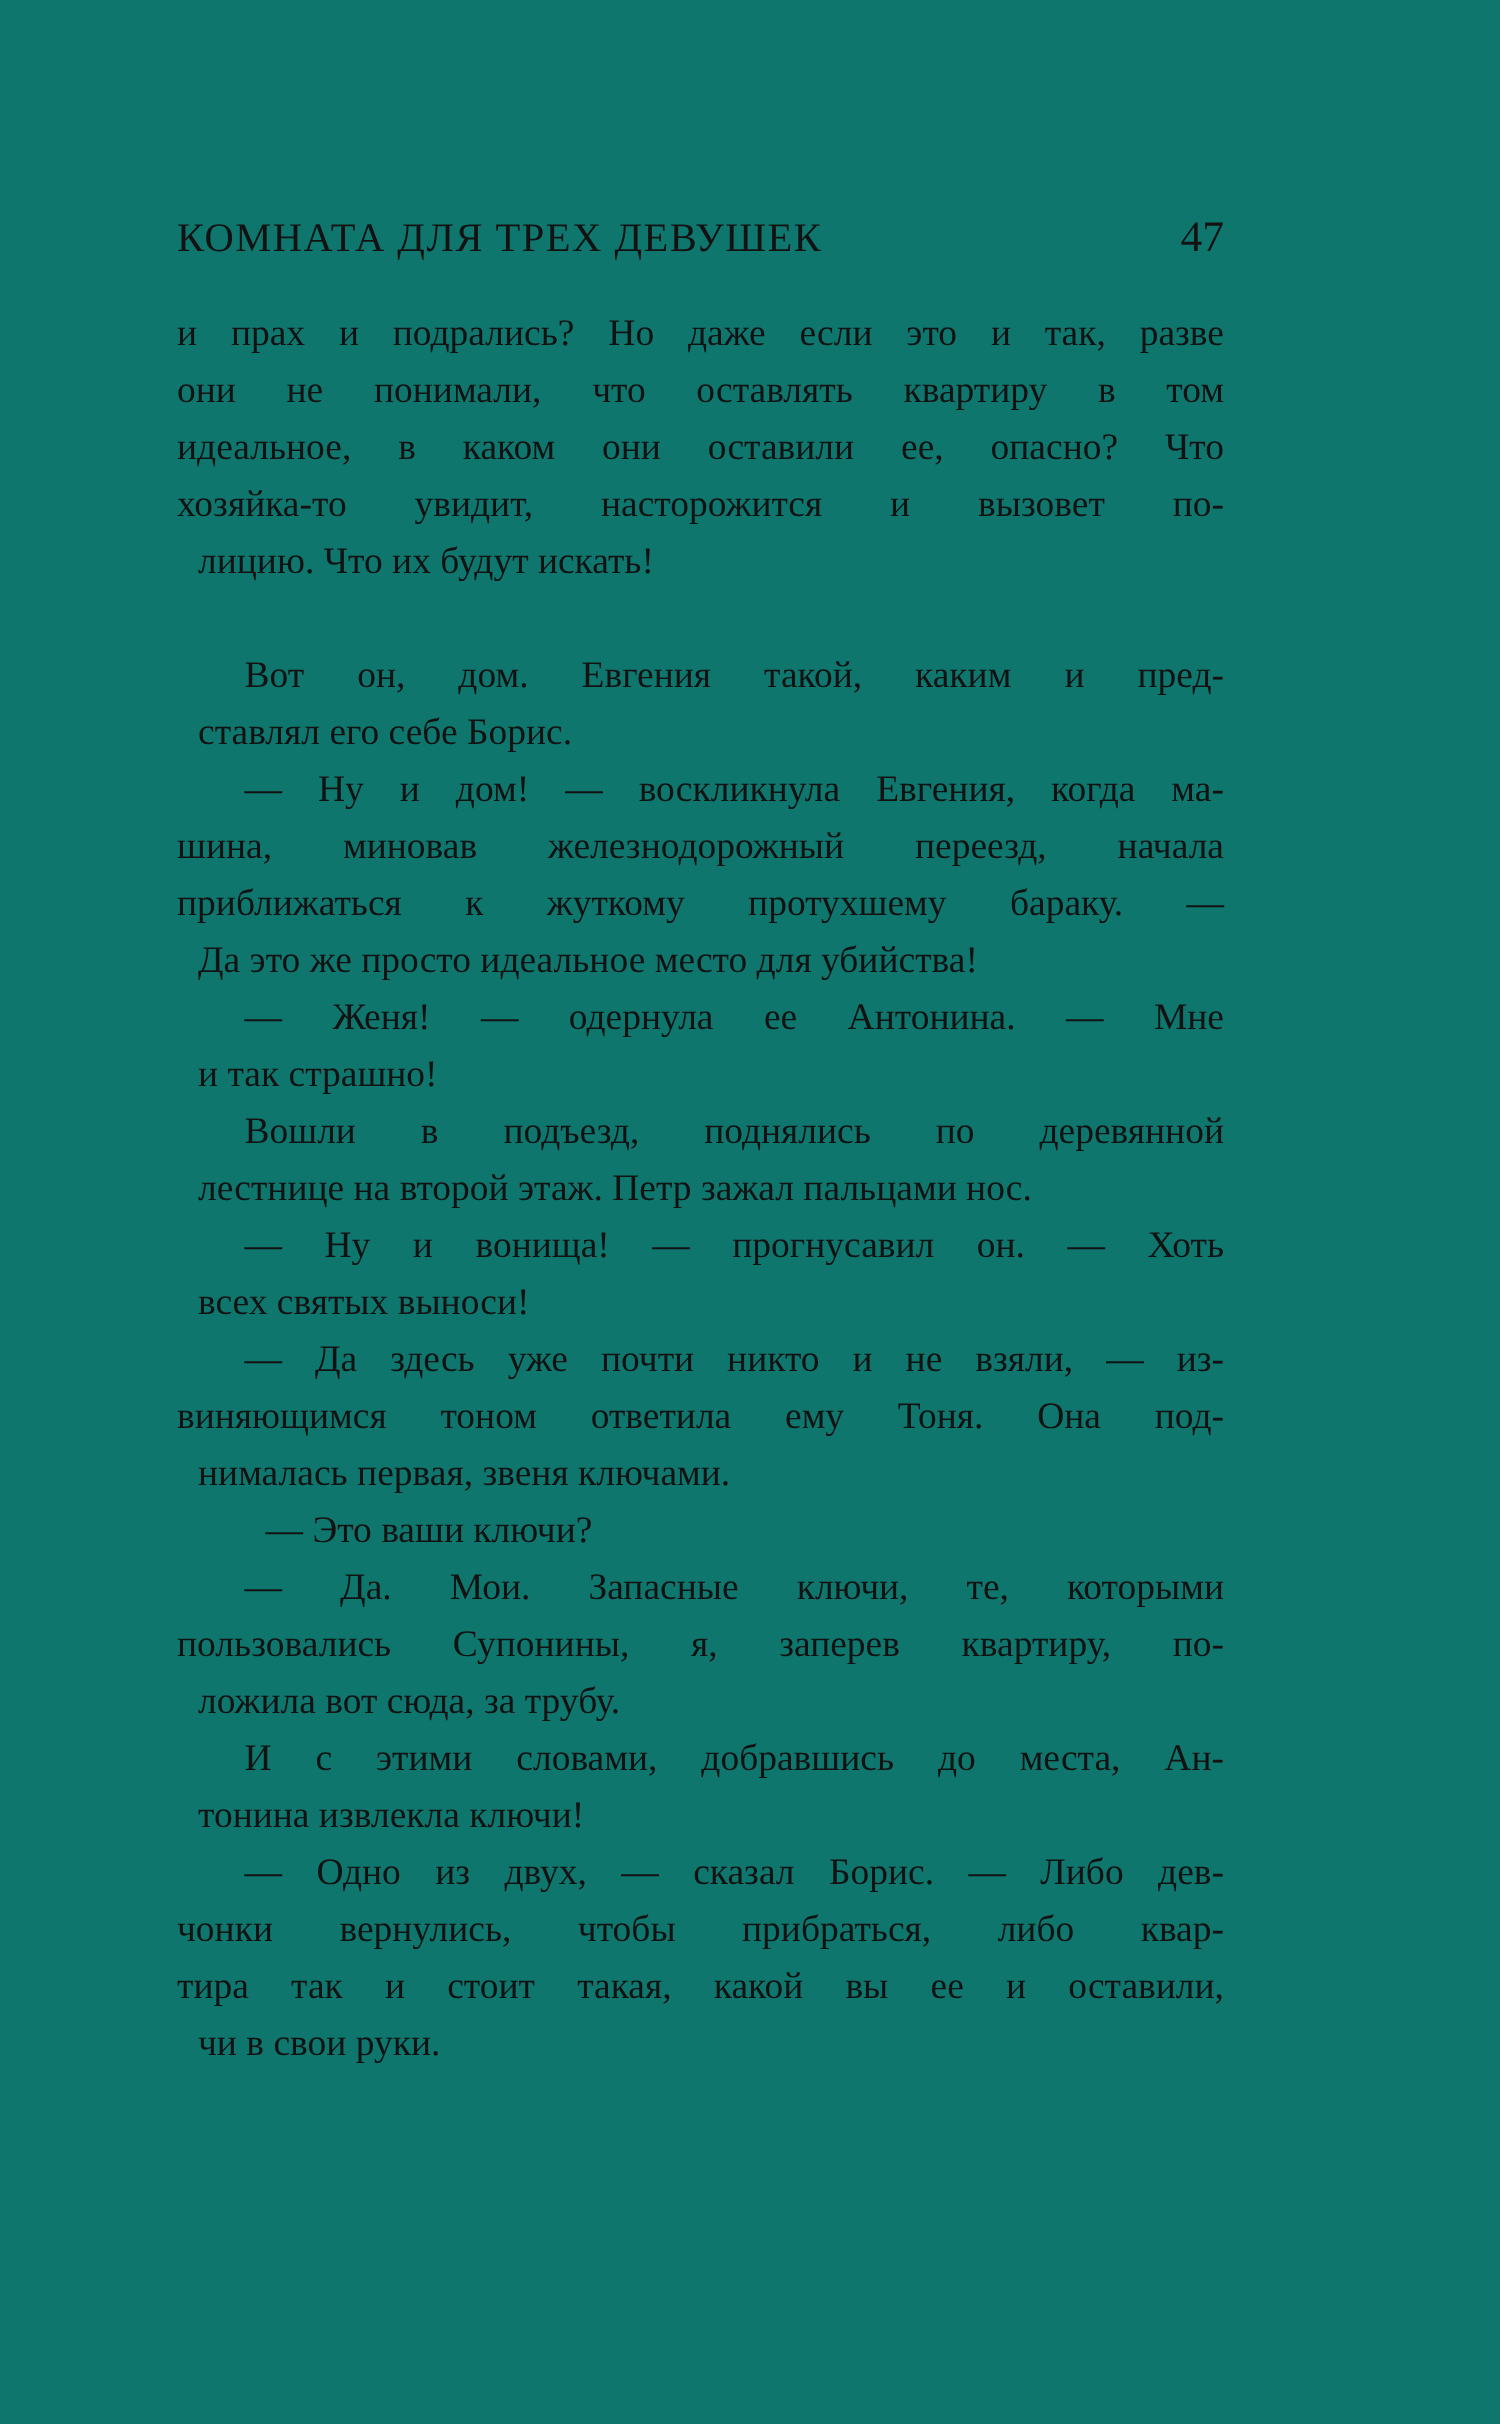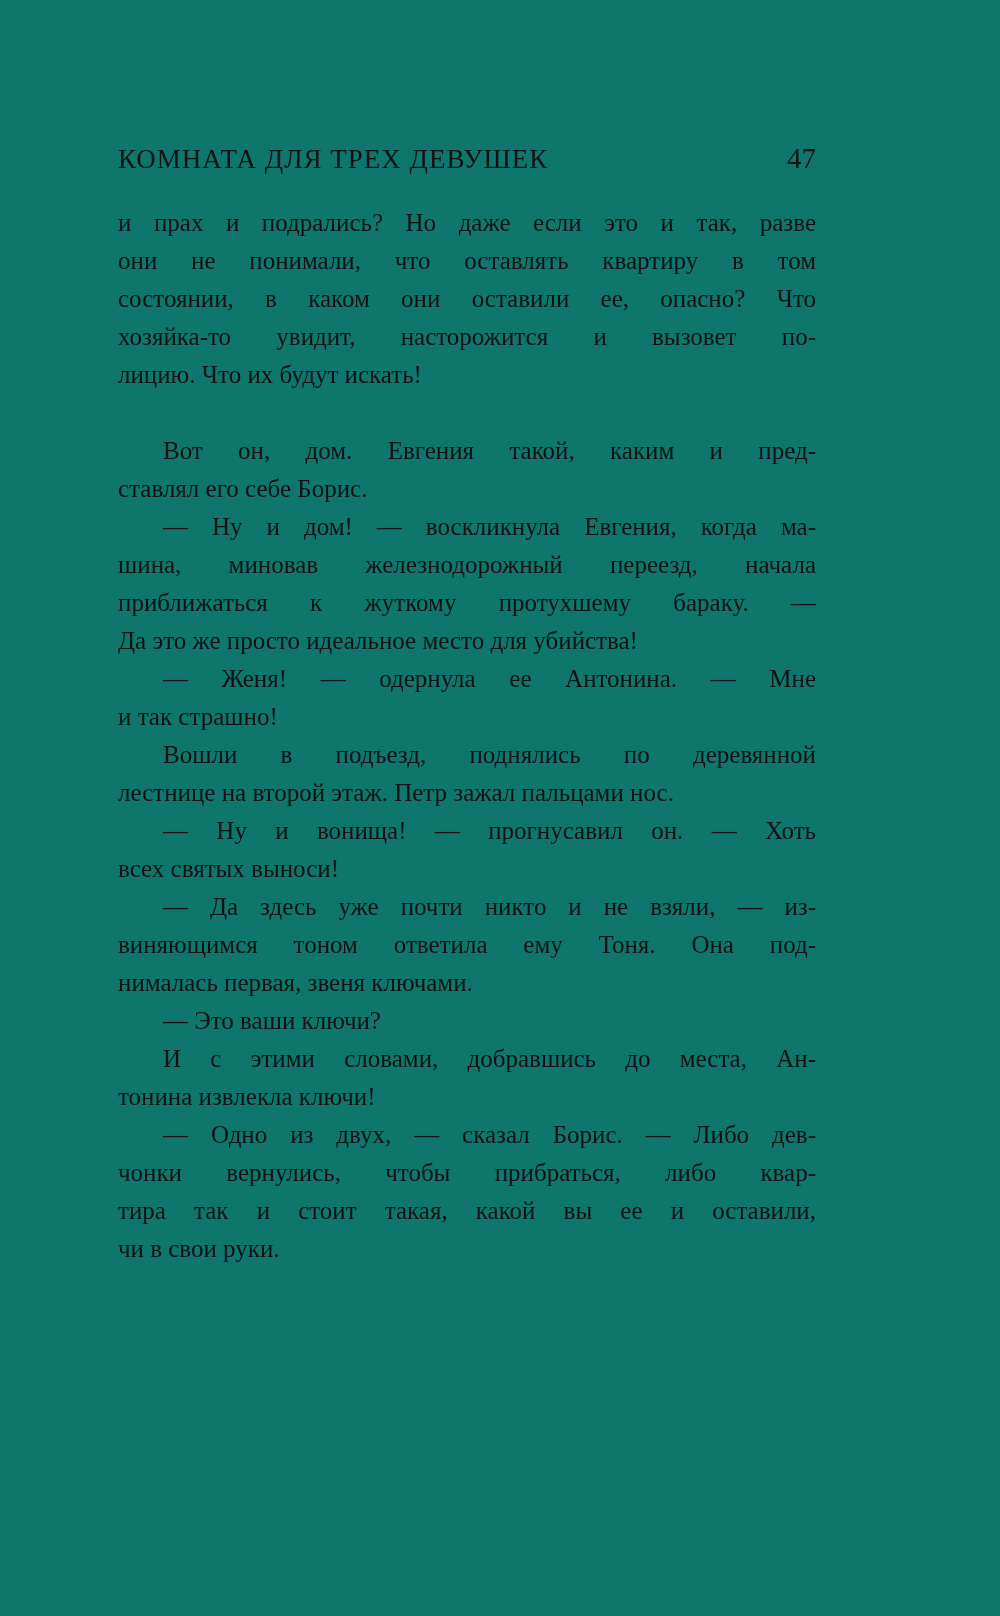--- a/index.html
+++ b/index.html
@@ -51,20 +51,21 @@
   .para {
     margin: 0;
   }
   .line {
     text-align: justify;
     text-align-last: justify;
     white-space: normal;
   }
   .line.last {
     text-align-last: left;
+    margin-left: 14px;
   }
   .line.indent {
     text-indent: 45px;
   }
   .scene-break {
     height: 38px;
   }
 </style>
 </head>
 <body>
@@ -73,21 +74,21 @@
 
   <div class="running-head">
     <span class="title">КОМНАТА ДЛЯ ТРЕХ ДЕВУШЕК</span>
     <span class="pagenum">47</span>
   </div>
 
   <div class="text-block">
       <div class="para">
         <div class="line">и прах и подрались? Но даже если это и так, разве</div>
         <div class="line">они не понимали, что оставлять квартиру в том</div>
-        <div class="line">состоянии, в каком они оставили ее, опасно? Что</div>
+        <div class="line">идеальное, в каком они оставили ее, опасно? Что</div>
         <div class="line">хозяйка-то увидит, насторожится и вызовет по-</div>
         <div class="line last">лицию. Что их будут искать!</div>
       </div>
       <div class="scene-break"></div>
       <div class="para">
         <div class="line indent">Вот он, дом. Евгения такой, каким и пред-</div>
         <div class="line last">ставлял его себе Борис.</div>
       </div>
       <div class="para">
         <div class="line indent">— Ну и дом! — воскликнула Евгения, когда ма-</div>
@@ -109,20 +110,25 @@
       </div>
       <div class="para">
         <div class="line indent">— Да здесь уже почти никто и не взяли, — из-</div>
         <div class="line">виняющимся тоном ответила ему Тоня. Она под-</div>
         <div class="line last">нималась первая, звеня ключами.</div>
       </div>
       <div class="para">
         <div class="line last indent">— Это ваши ключи?</div>
       </div>
       <div class="para">
+        <div class="line indent">— Да. Мои. Запасные ключи, те, которыми</div>
+        <div class="line">пользовались Супонины, я, заперев квартиру, по-</div>
+        <div class="line last">ложила вот сюда, за трубу.</div>
+      </div>
+      <div class="para">
         <div class="line indent">И с этими словами, добравшись до места, Ан-</div>
         <div class="line last">тонина извлекла ключи!</div>
       </div>
       <div class="para">
         <div class="line indent">— Одно из двух, — сказал Борис. — Либо дев-</div>
         <div class="line">чонки вернулись, чтобы прибраться, либо квар-</div>
         <div class="line">тира так и стоит такая, какой вы ее и оставили,</div>
         <div class="line last">чи в свои руки.</div>
       </div>
     </div>

